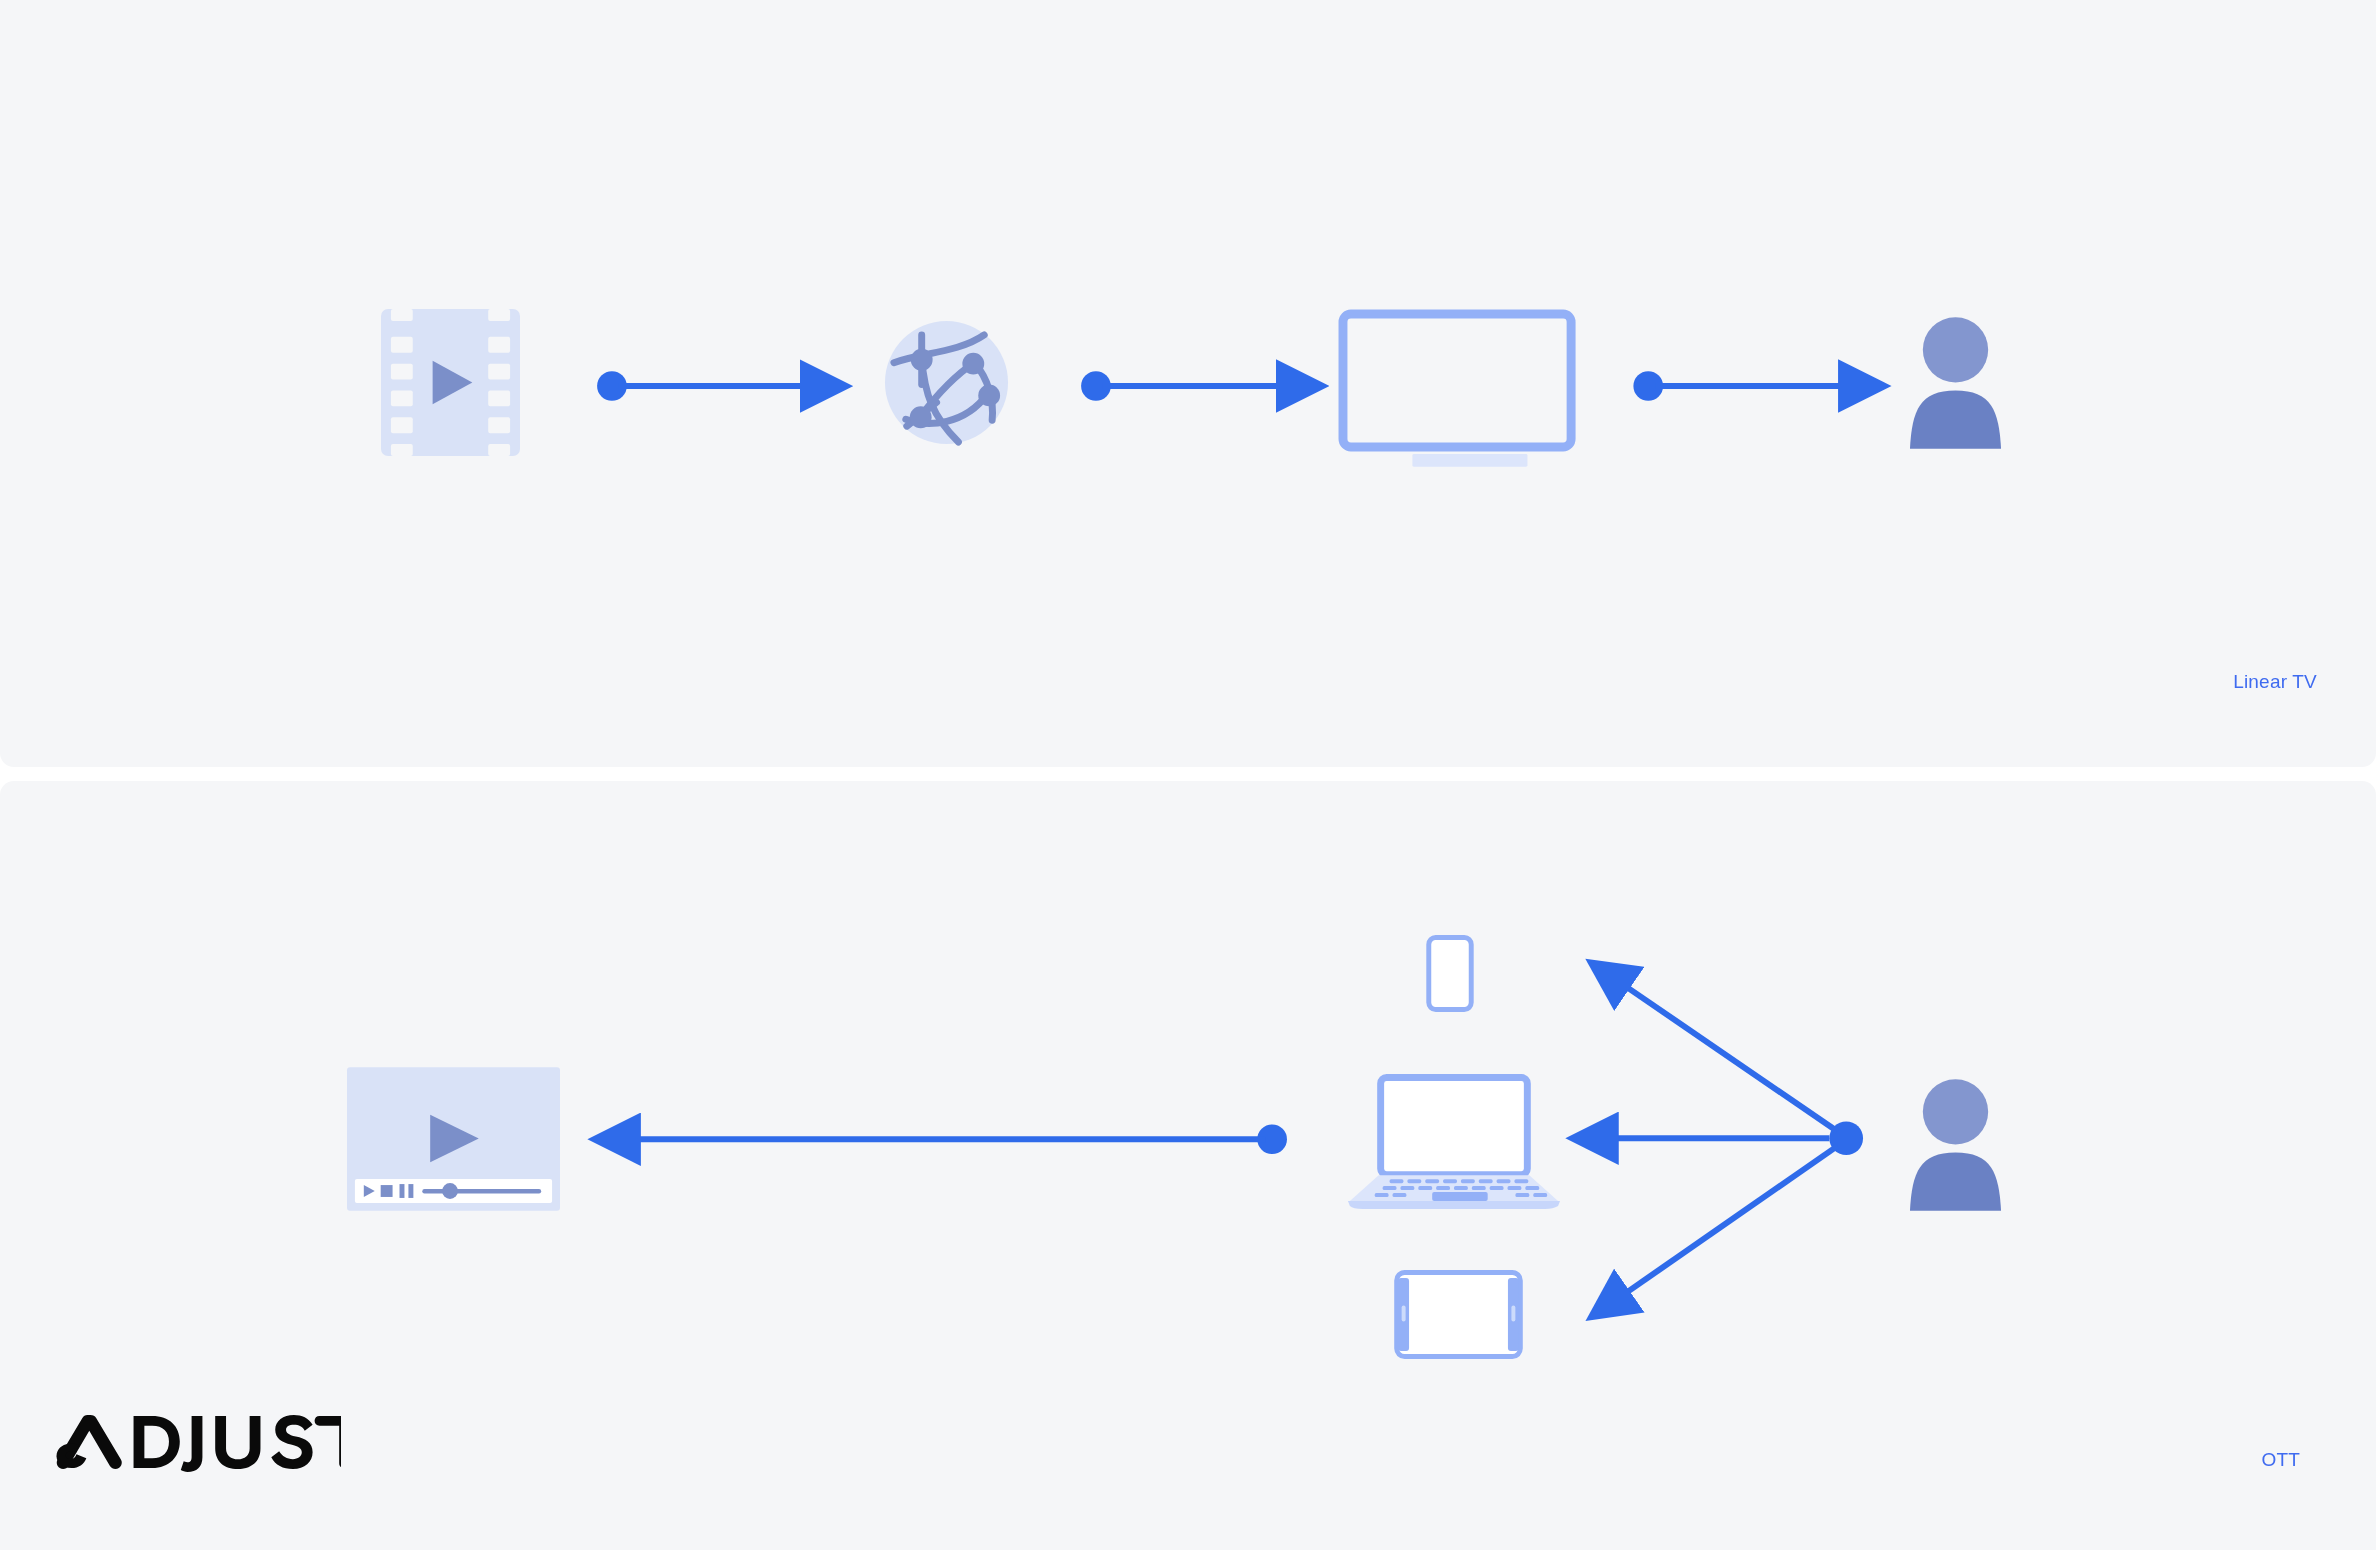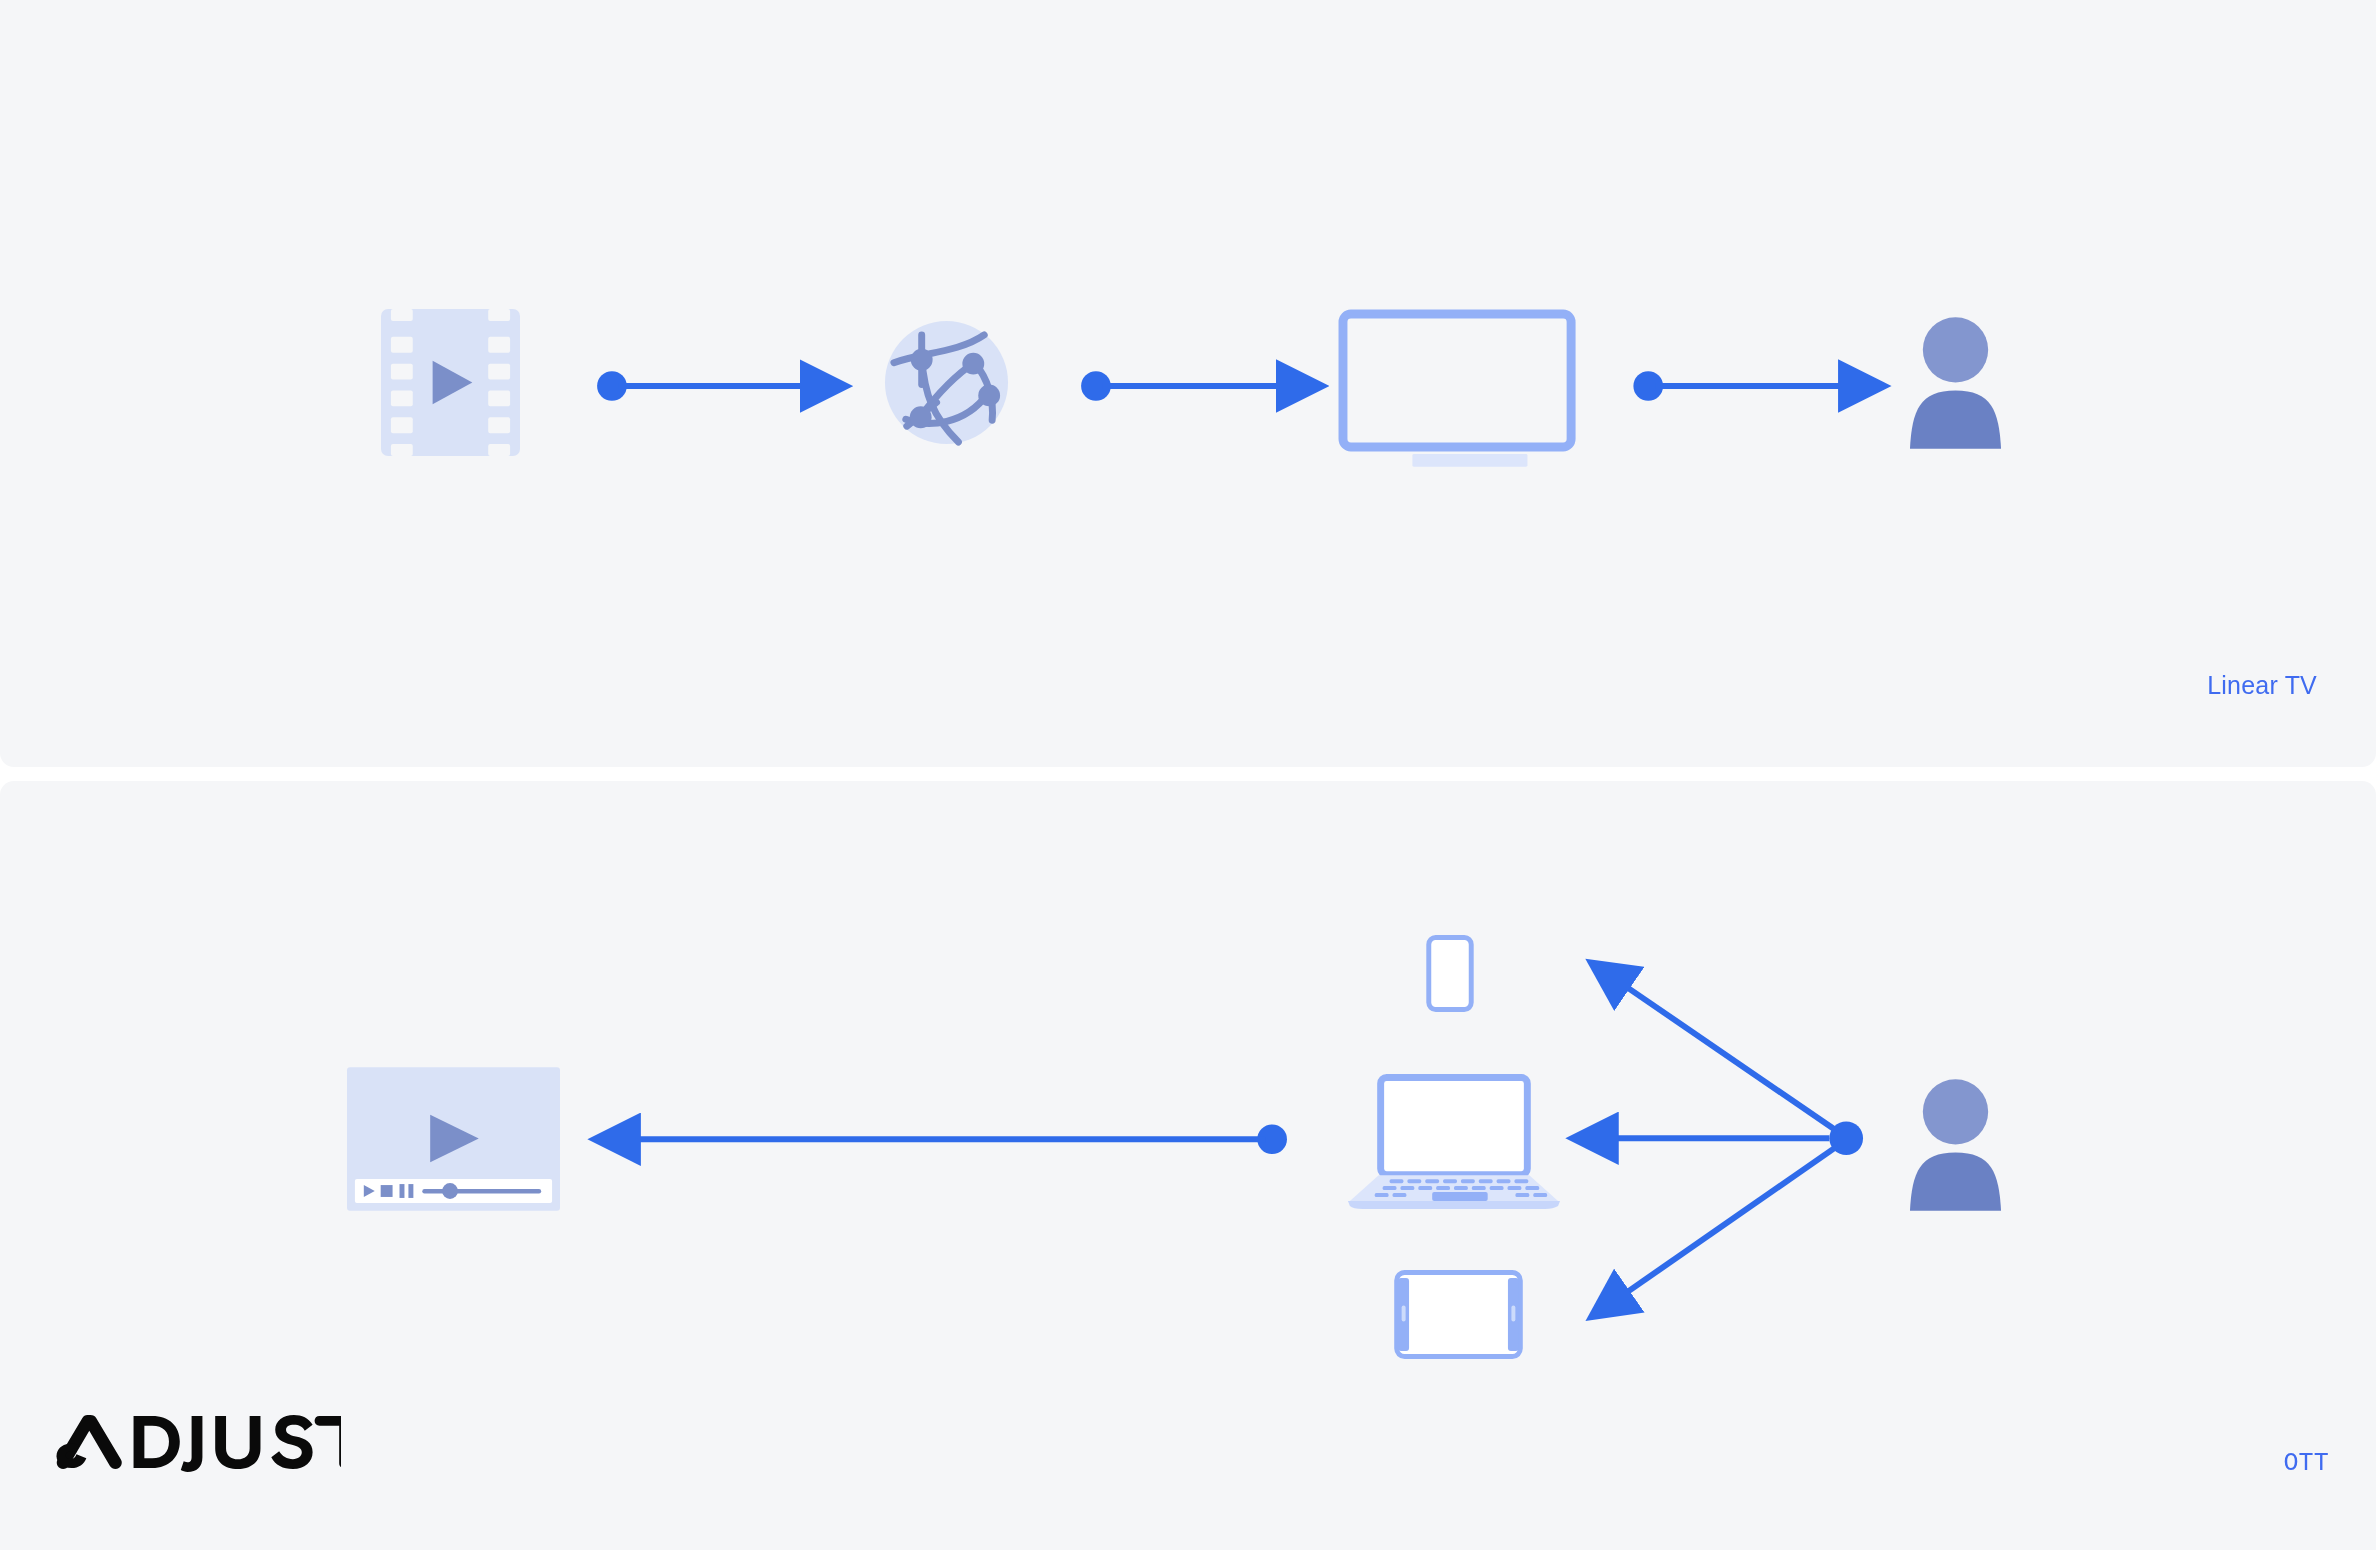--- a/index.html
+++ b/index.html
@@ -15,27 +15,27 @@
     position:absolute;left:0;width:2376px;
     background:#f5f6f8;border-radius:14px;
   }
   #panel-linear{top:0;height:767px;border-radius:0 0 14px 14px;}
   #panel-ott{top:781px;height:769px;border-radius:14px 14px 0 0;}
 
   
   .caption{
     position:absolute;
     color:#3f6bf0;
-    font-size:25px;
+    font-size:19px;
     font-weight:400;
     letter-spacing:0.2px;
     white-space:nowrap;
   }
   #caption-linear{right:59px;top:671px;}
-  #caption-ott{right:47px;top:1449px;font-family:Liberation Mono, monospace;}
+  #caption-ott{right:76px;top:1449px;}
 
   
   .icon{position:absolute;}
   .icon svg{display:block;overflow:visible;}
 
   
   #arrow-layer{position:absolute;inset:0;pointer-events:none;}
 
   
   #adjust-logo{position:absolute;left:54px;top:1411px;}

